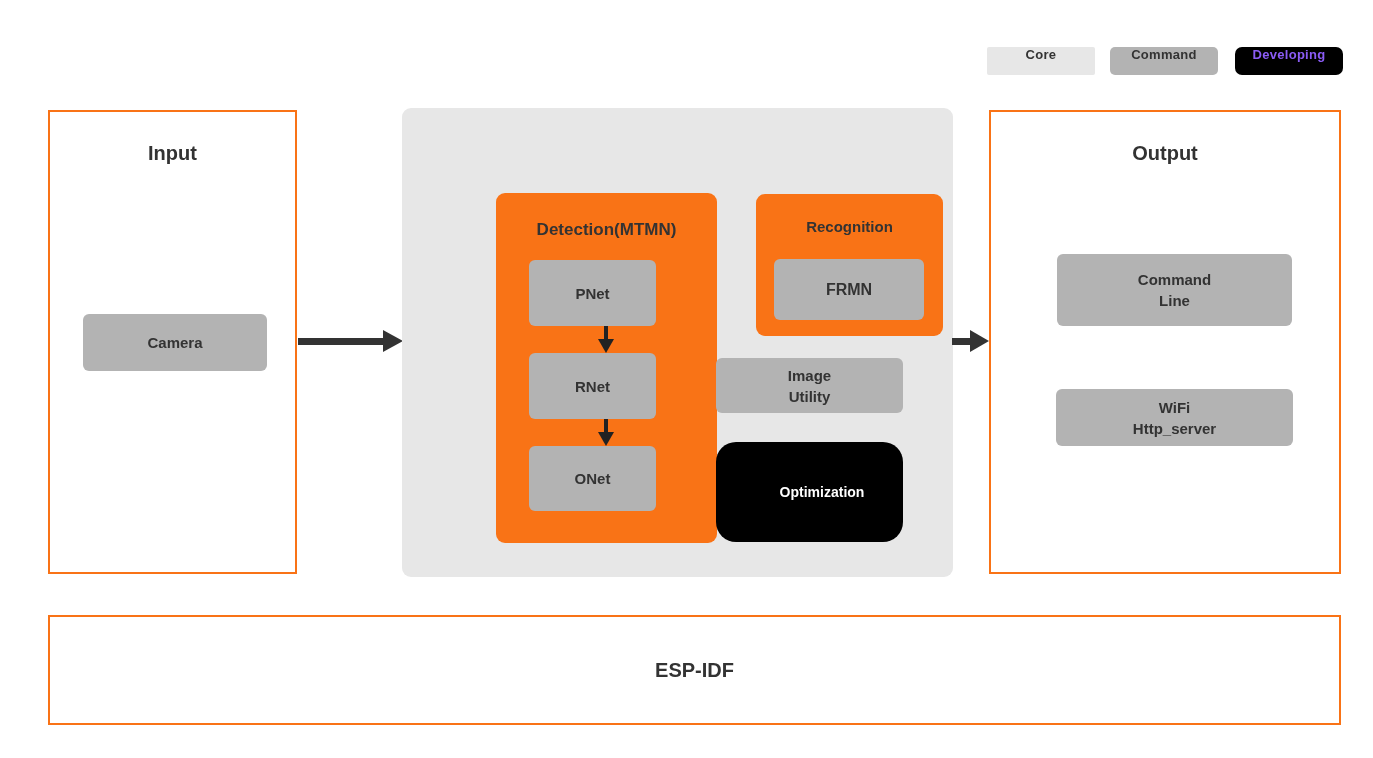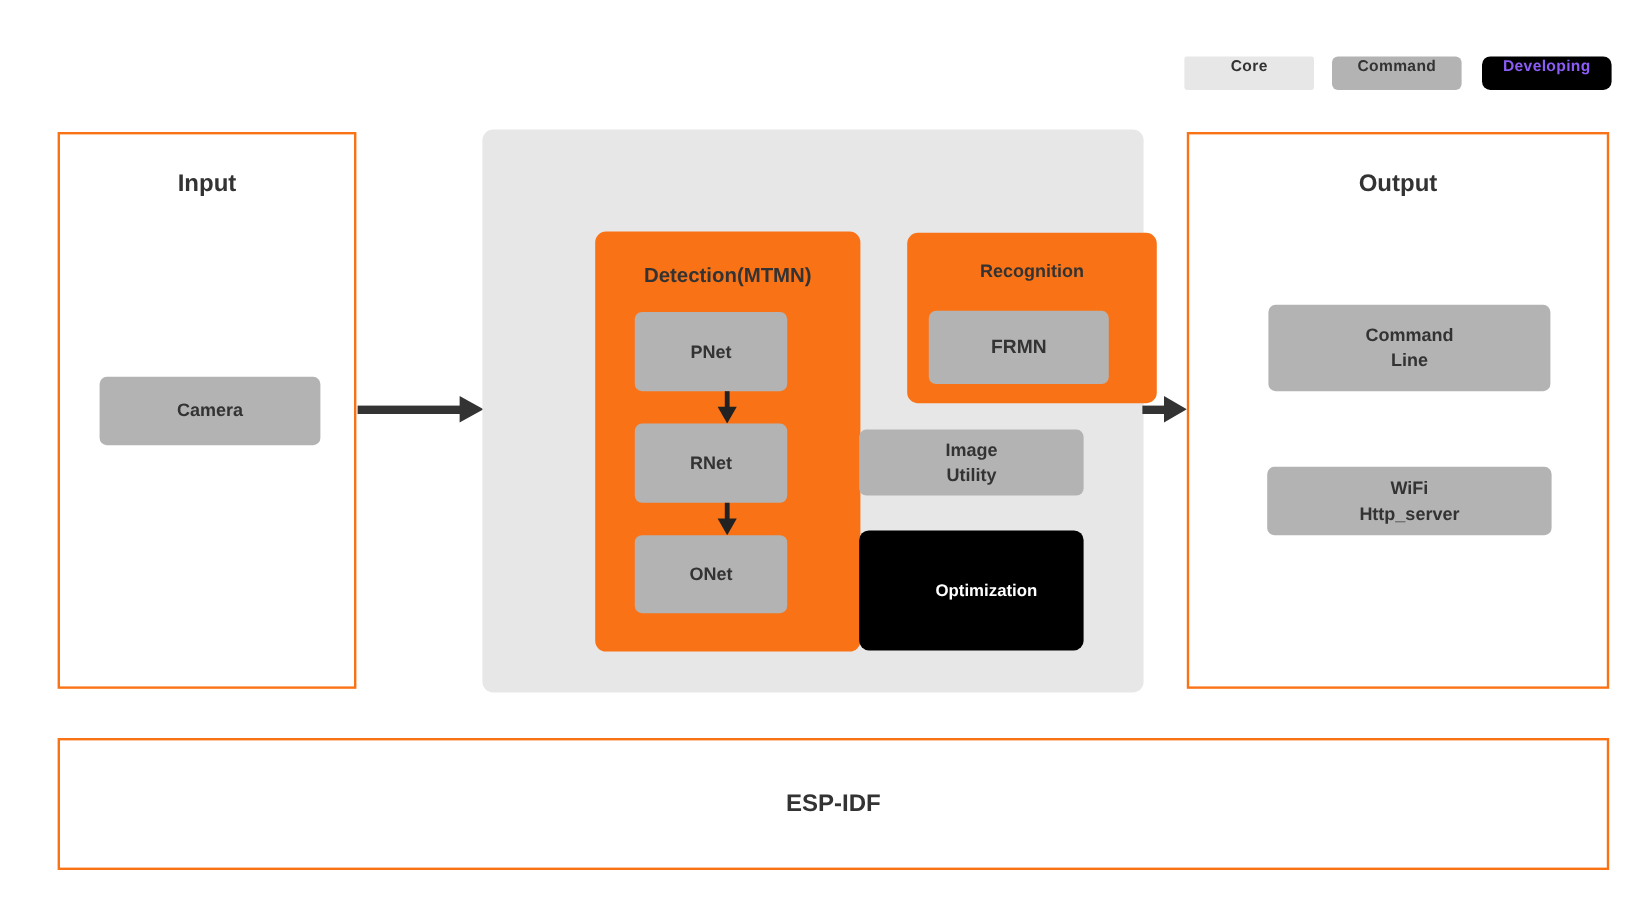--- a/index.html
+++ b/index.html
@@ -66,21 +66,21 @@
     display: flex;
     flex-direction: column;
     align-items: center;
     justify-content: center;
     text-align: center;
     font-weight: bold;
     border-radius: 6px;
     line-height: 21px;
   }
   .gray-box { background: #b3b3b3; color: #333333; font-size: 15px; }
-  .black-box { background: #000000; color: #ffffff; font-size: 14px; border-radius: 8px; padding-left: 25px; }
+  .black-box { background: #000000; color: #ffffff; font-size: 14px; border-radius: 20px; padding-left: 25px; }
 
   .white-card {
     position: absolute;
     background: #f97316;
     border-radius: 9px;
     margin-left: 40px;
   }
   .card-title {
     width: 100%;
     text-align: center;
@@ -90,21 +90,21 @@
 
   
   .detection-card { left: 54px; top: 85px; width: 221px; height: 350px; }
   .detection-card .card-title { margin-top: 27px; font-size: 17px; }
   .node-box { left: 33px; width: 127px; height: 66px; }
   .node-pnet { top: 67px; }
   .node-rnet { top: 160px; }
   .node-onet { top: 253px; height: 65px; }
 
   
-  .recognition-card { left: 314px; top: 86px; width: 208px; height: 142px; }
+  .recognition-card { left: 314px; top: 86px; width: 187px; height: 142px; }
   .recognition-card .card-title { margin-top: 24px; font-size: 15px; }
   .frmn-box { left: 18px; top: 65px; width: 150px; height: 61px; font-size: 16px; }
   .image-utility-box { left: 314px; top: 250px; width: 187px; height: 55px; }
   .optimization-box { left: 314px; top: 334px; width: 187px; height: 100px; }
 
   
   .command-line-box { left: 66px; top: 142px; width: 235px; height: 72px; }
   .wifi-box { left: 65px; top: 277px; width: 237px; height: 57px; }
 
   

